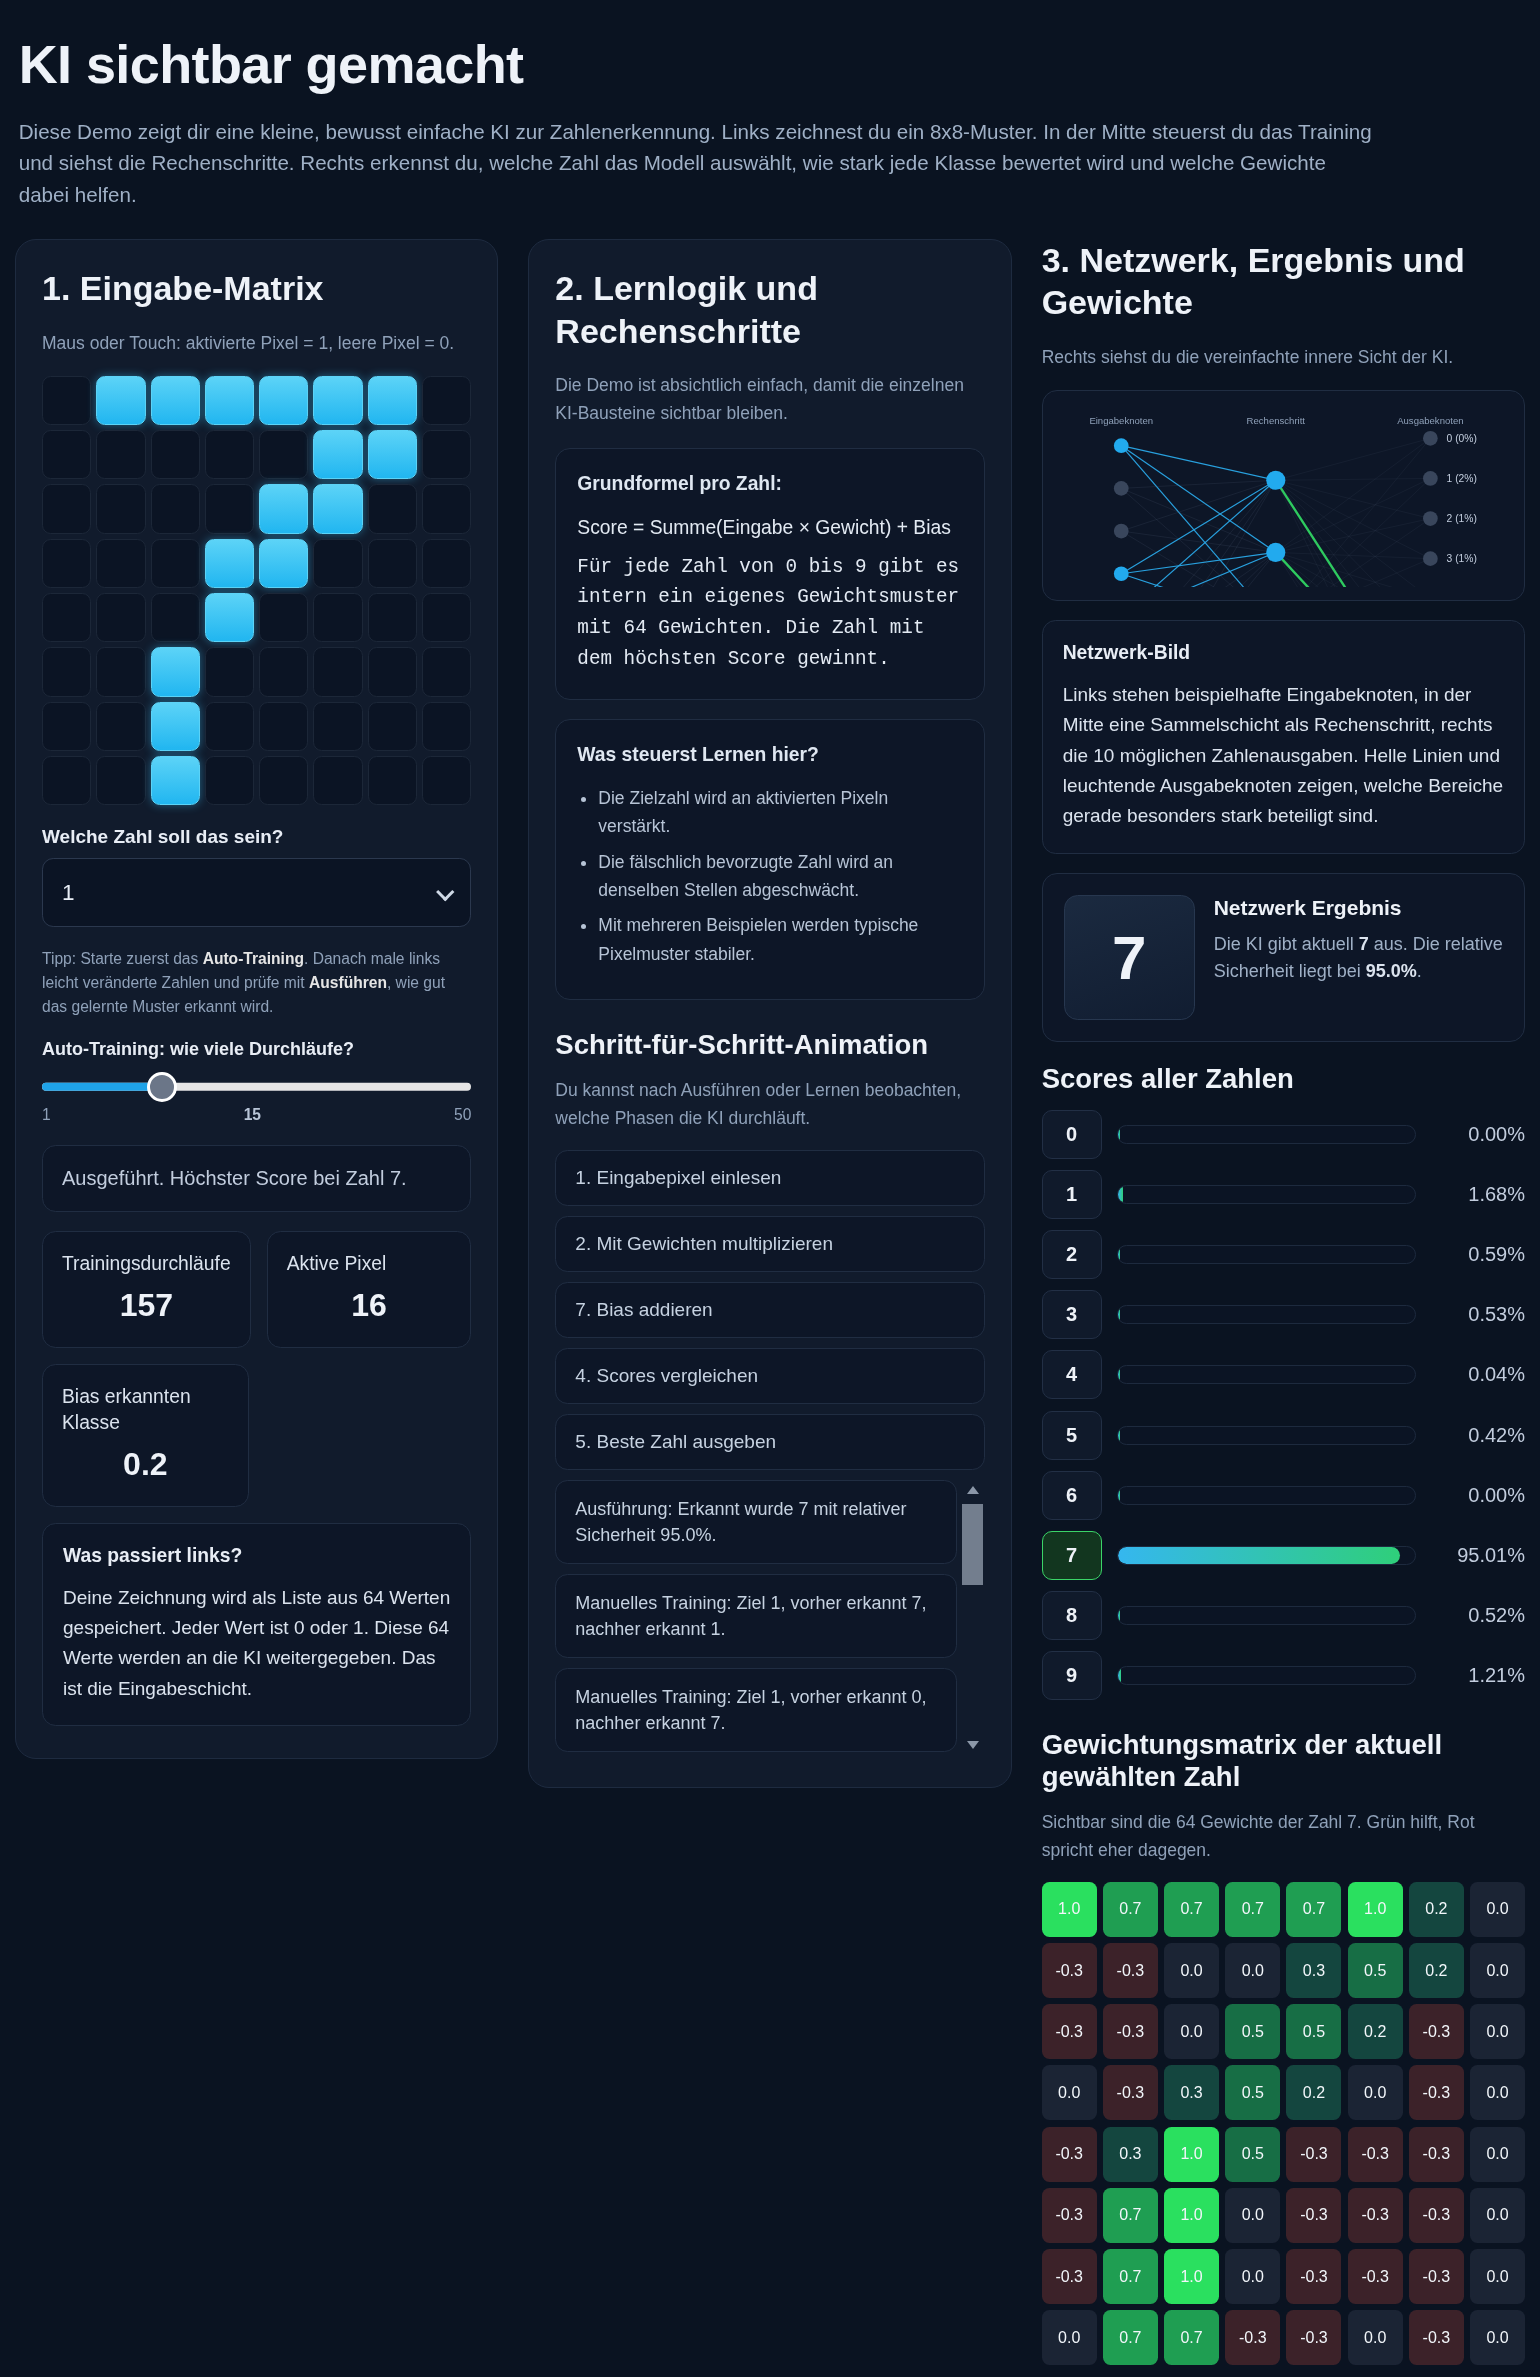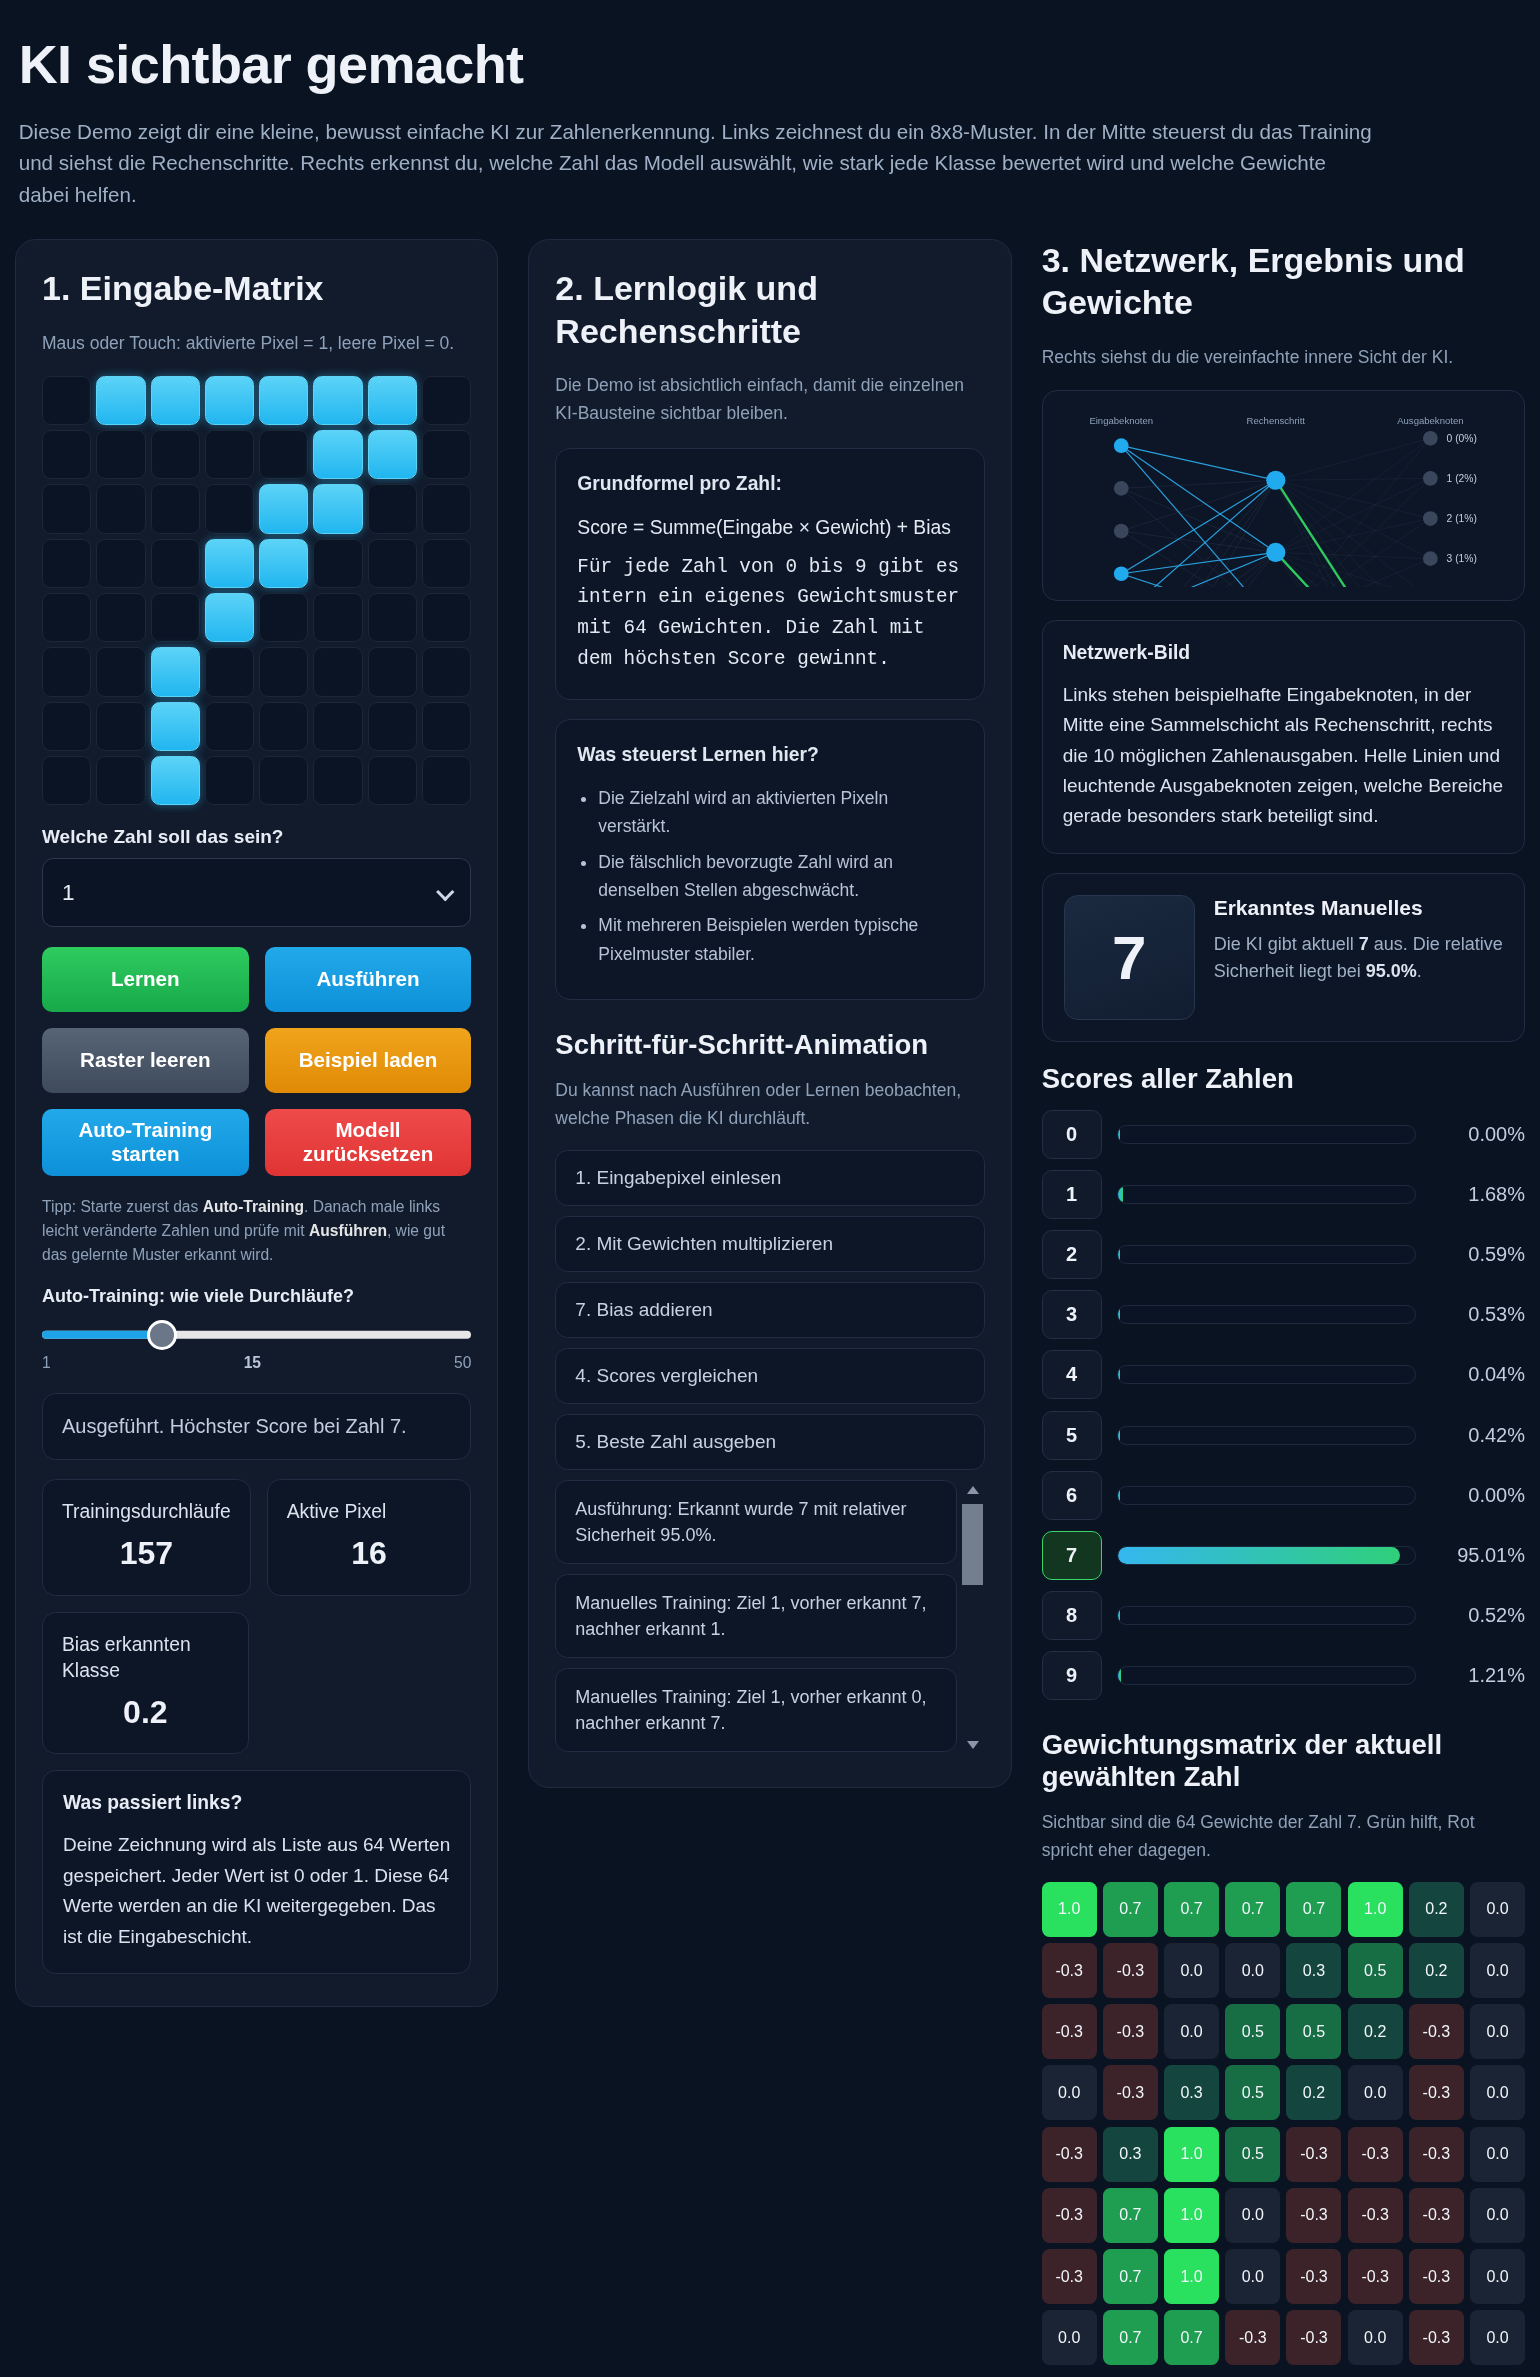--- a/index.html
+++ b/index.html
@@ -403,28 +403,20 @@
           <div class="cell"></div>
           <div class="cell"></div>
         </div>
 
       <div class="field-label">Welche Zahl soll das sein?</div>
       <div class="select-box">
         <span>1</span>
         <span class="chev"></span>
       </div>
 
-      <div class="btn-grid">
-        <button class="btn green">Lernen</button>
-        <button class="btn blue">Ausführen</button>
-        <button class="btn slate">Raster leeren</button>
-        <button class="btn orange">Beispiel laden</button>
-        <button class="btn blue">Auto-Training starten</button>
-        <button class="btn red">Modell zurücksetzen</button>
-      </div>
 
       <div class="tip">
         <span>Tipp: Starte zuerst das </span><b>Auto-Training</b><span>. Danach male links leicht veränderte Zahlen und prüfe mit </span><b>Ausführen</b><span>, wie gut das gelernte Muster erkannt wird.</span>
       </div>
 
       <div class="slider-label">Auto-Training: wie viele Durchläufe?</div>
       <div class="slider-wrap">
         <div class="slider-track"></div>
         <div class="slider-fill" id="slider-fill" style="width: 28%;"></div>
         <div class="slider-thumb" id="slider-thumb" style="left: 28%;"></div>
@@ -605,21 +597,21 @@
       </div>
 
       <div class="info-card" style="margin-bottom:19px;">
         <div class="t">Netzwerk-Bild</div>
         <div class="p">Links stehen beispielhafte Eingabeknoten, in der Mitte eine Sammelschicht als Rechenschritt, rechts die 10 möglichen Zahlenausgaben. Helle Linien und leuchtende Ausgabeknoten zeigen, welche Bereiche gerade besonders stark beteiligt sind.</div>
       </div>
 
       <div class="result-card">
         <div class="result-digit">7</div>
         <div class="result-txt">
-          <div class="rt">Erkanntes Manuelles</div>
+          <div class="rt">Netzwerk Ergebnis</div>
           <div class="rp">
             <span>Die KI gibt aktuell </span><b>7</b><span> aus. Die relative Sicherheit liegt bei </span><b>95.0%</b><span>.</span>
           </div>
         </div>
       </div>
 
       <h3 class="sub-h" style="margin-top:6.2px;">Scores aller Zahlen</h3>
       <div id="scores-list">
           <div class="score-row">
             <div class="score-chip">0</div>

